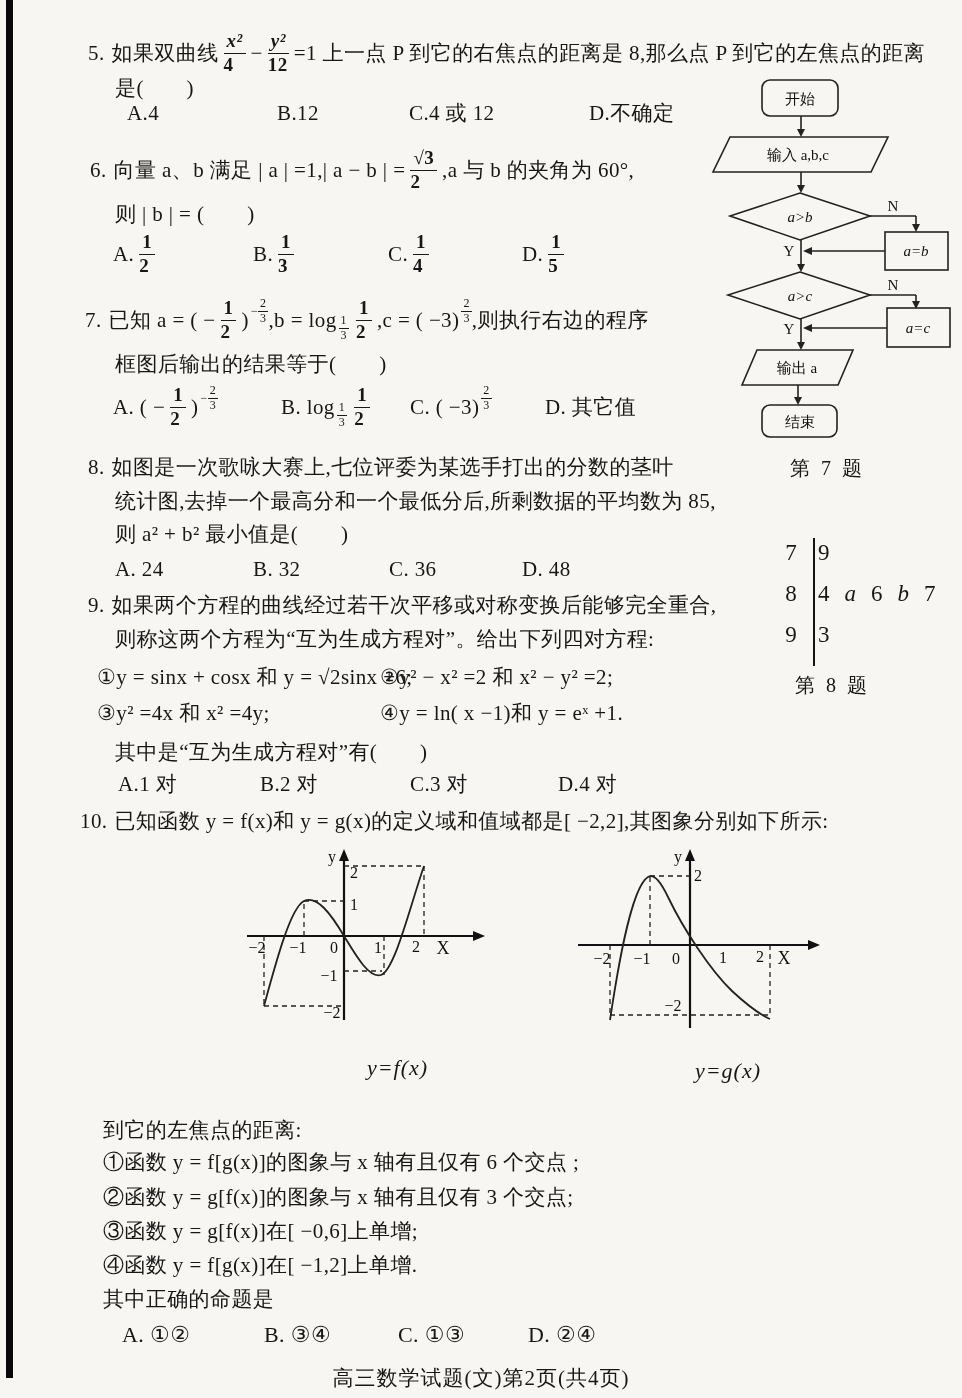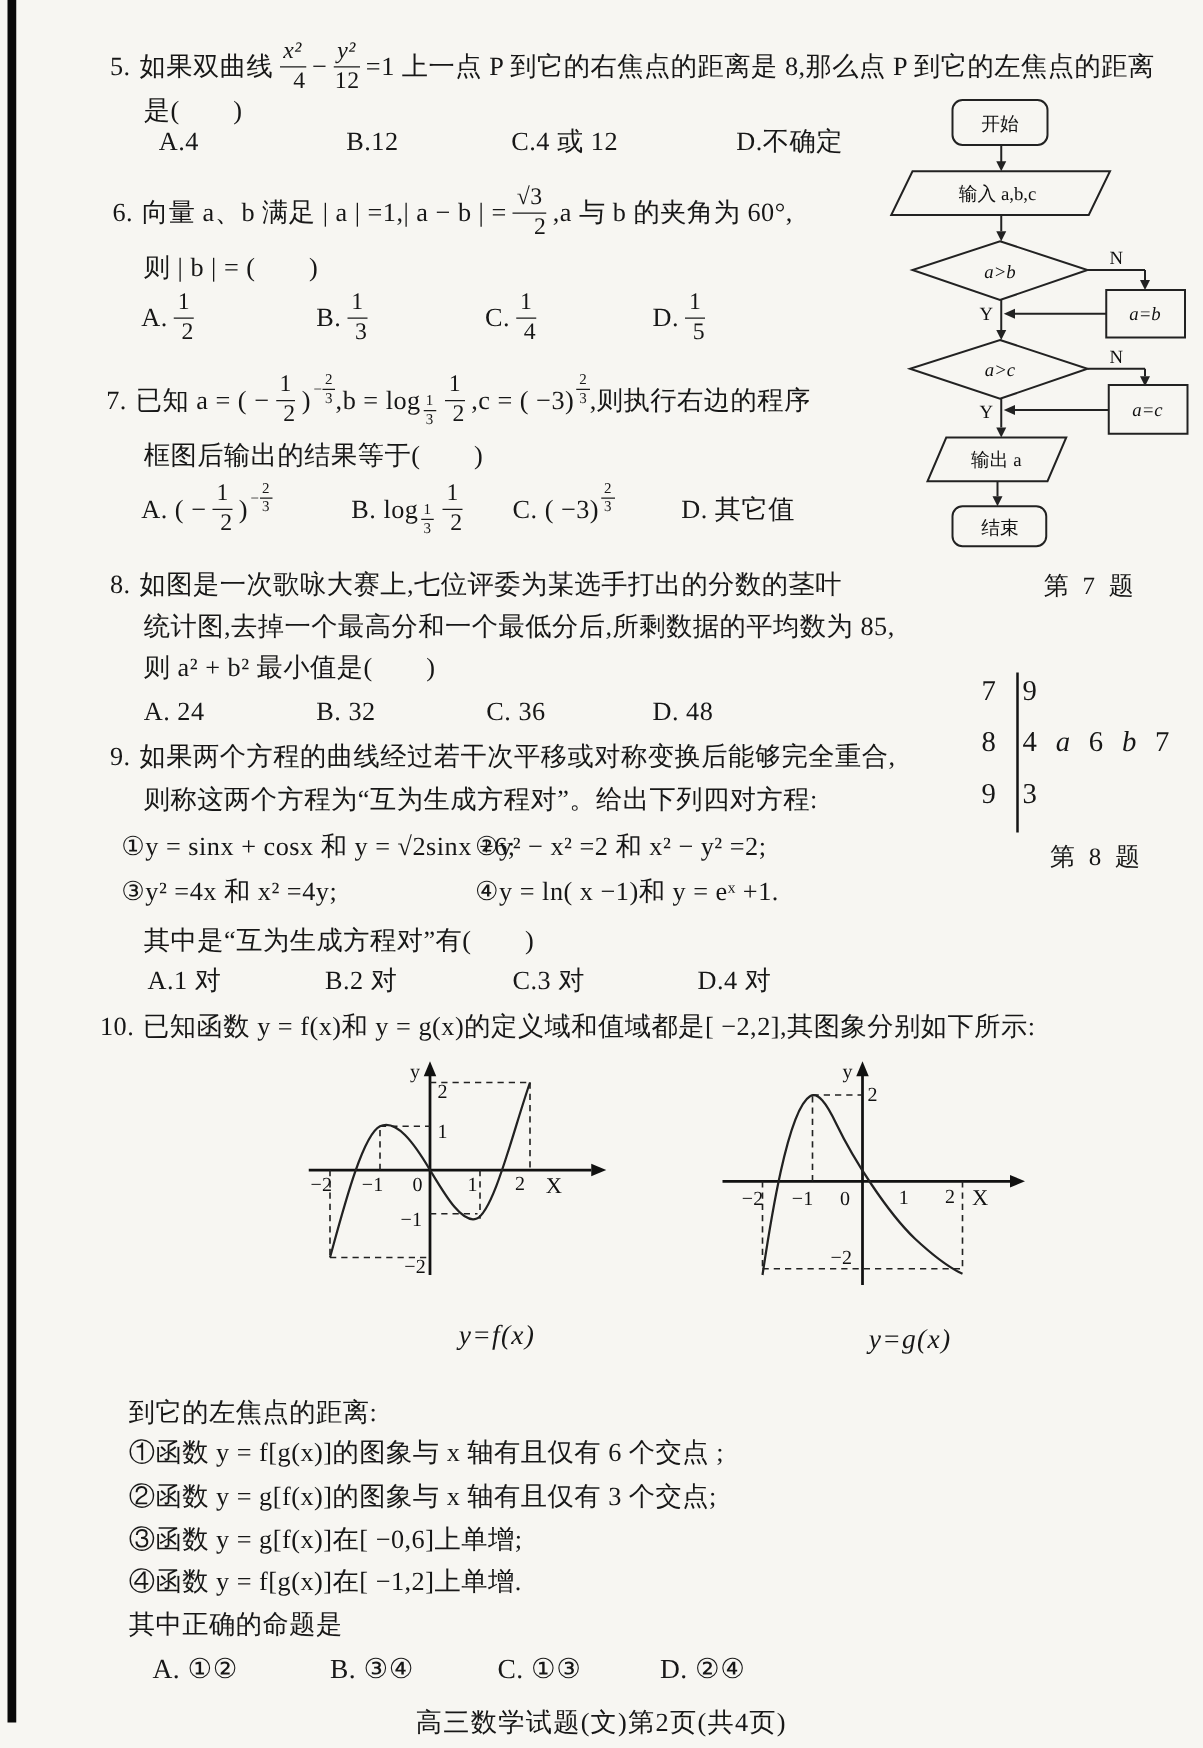--- a/index.html
+++ b/index.html
@@ -2,32 +2,32 @@
 <html><head>
 <meta charset="utf-8">
 <style>
   html,body{margin:0;padding:0;}
   body{position:relative;width:962px;height:1398px;background:#f7f6f2;overflow:hidden;
        font-family:"Liberation Serif","DejaVu Serif",serif;color:#171717;}
   .binding{position:absolute;left:6px;top:0;width:7px;height:1378px;background:#090909;}
   .row{position:absolute;white-space:nowrap;font-size:21px;letter-spacing:.4px;}
   .mrow{display:flex;align-items:center;}
   .qno{margin-right:7px;}
-  .frac{display:inline-block;text-align:right;font-size:19px;line-height:1.15;margin:0 5px;vertical-align:middle;}
+  .frac{display:inline-block;text-align:left;font-size:19px;line-height:1.15;margin:0 5px;vertical-align:middle;font-weight:bold;}
   .frac .fn{display:block;border-bottom:1.5px solid #1a1a1a;padding:0 3px 1px;}
   .frac .fd{display:block;}
   .sup{display:inline-flex;align-items:center;font-size:12px;transform:translateY(-9px);margin-left:2px;}
   .sub{display:inline-flex;align-items:center;font-size:12px;transform:translateY(8px);margin:0 2px;}
   .mf{display:inline-block;text-align:center;line-height:1.05;}
   .mf .fn{display:block;border-bottom:1px solid #1a1a1a;padding:0 2px 1px;}
   .mf .fd{display:block;}
   .it{font-style:italic;}
   .opt{position:absolute;top:0;display:inline-flex;align-items:center;height:100%;}
   .col2{position:absolute;left:283px;top:0;}
-  .cap{position:absolute;font-size:20px;text-align:right;letter-spacing:3px;}
+  .cap{position:absolute;font-size:20px;text-align:left;letter-spacing:3px;}
   .gcap{position:absolute;font-size:22px;font-style:italic;letter-spacing:1px;}
   svg.fig{position:absolute;}
   .fc{stroke:#222;stroke-width:1.6;fill:none;}
   .fl{stroke:#222;stroke-width:1.6;}
   .fa{fill:#222;stroke:none;}
   .fct{font-size:15px;fill:#111;font-family:"Liberation Serif","DejaVu Serif",serif;}
   .fci{font-style:italic;}
   .ax{stroke:#111;stroke-width:2.2;}
   .axf{fill:#111;}
   .cv{fill:none;stroke:#222;stroke-width:1.8;}

